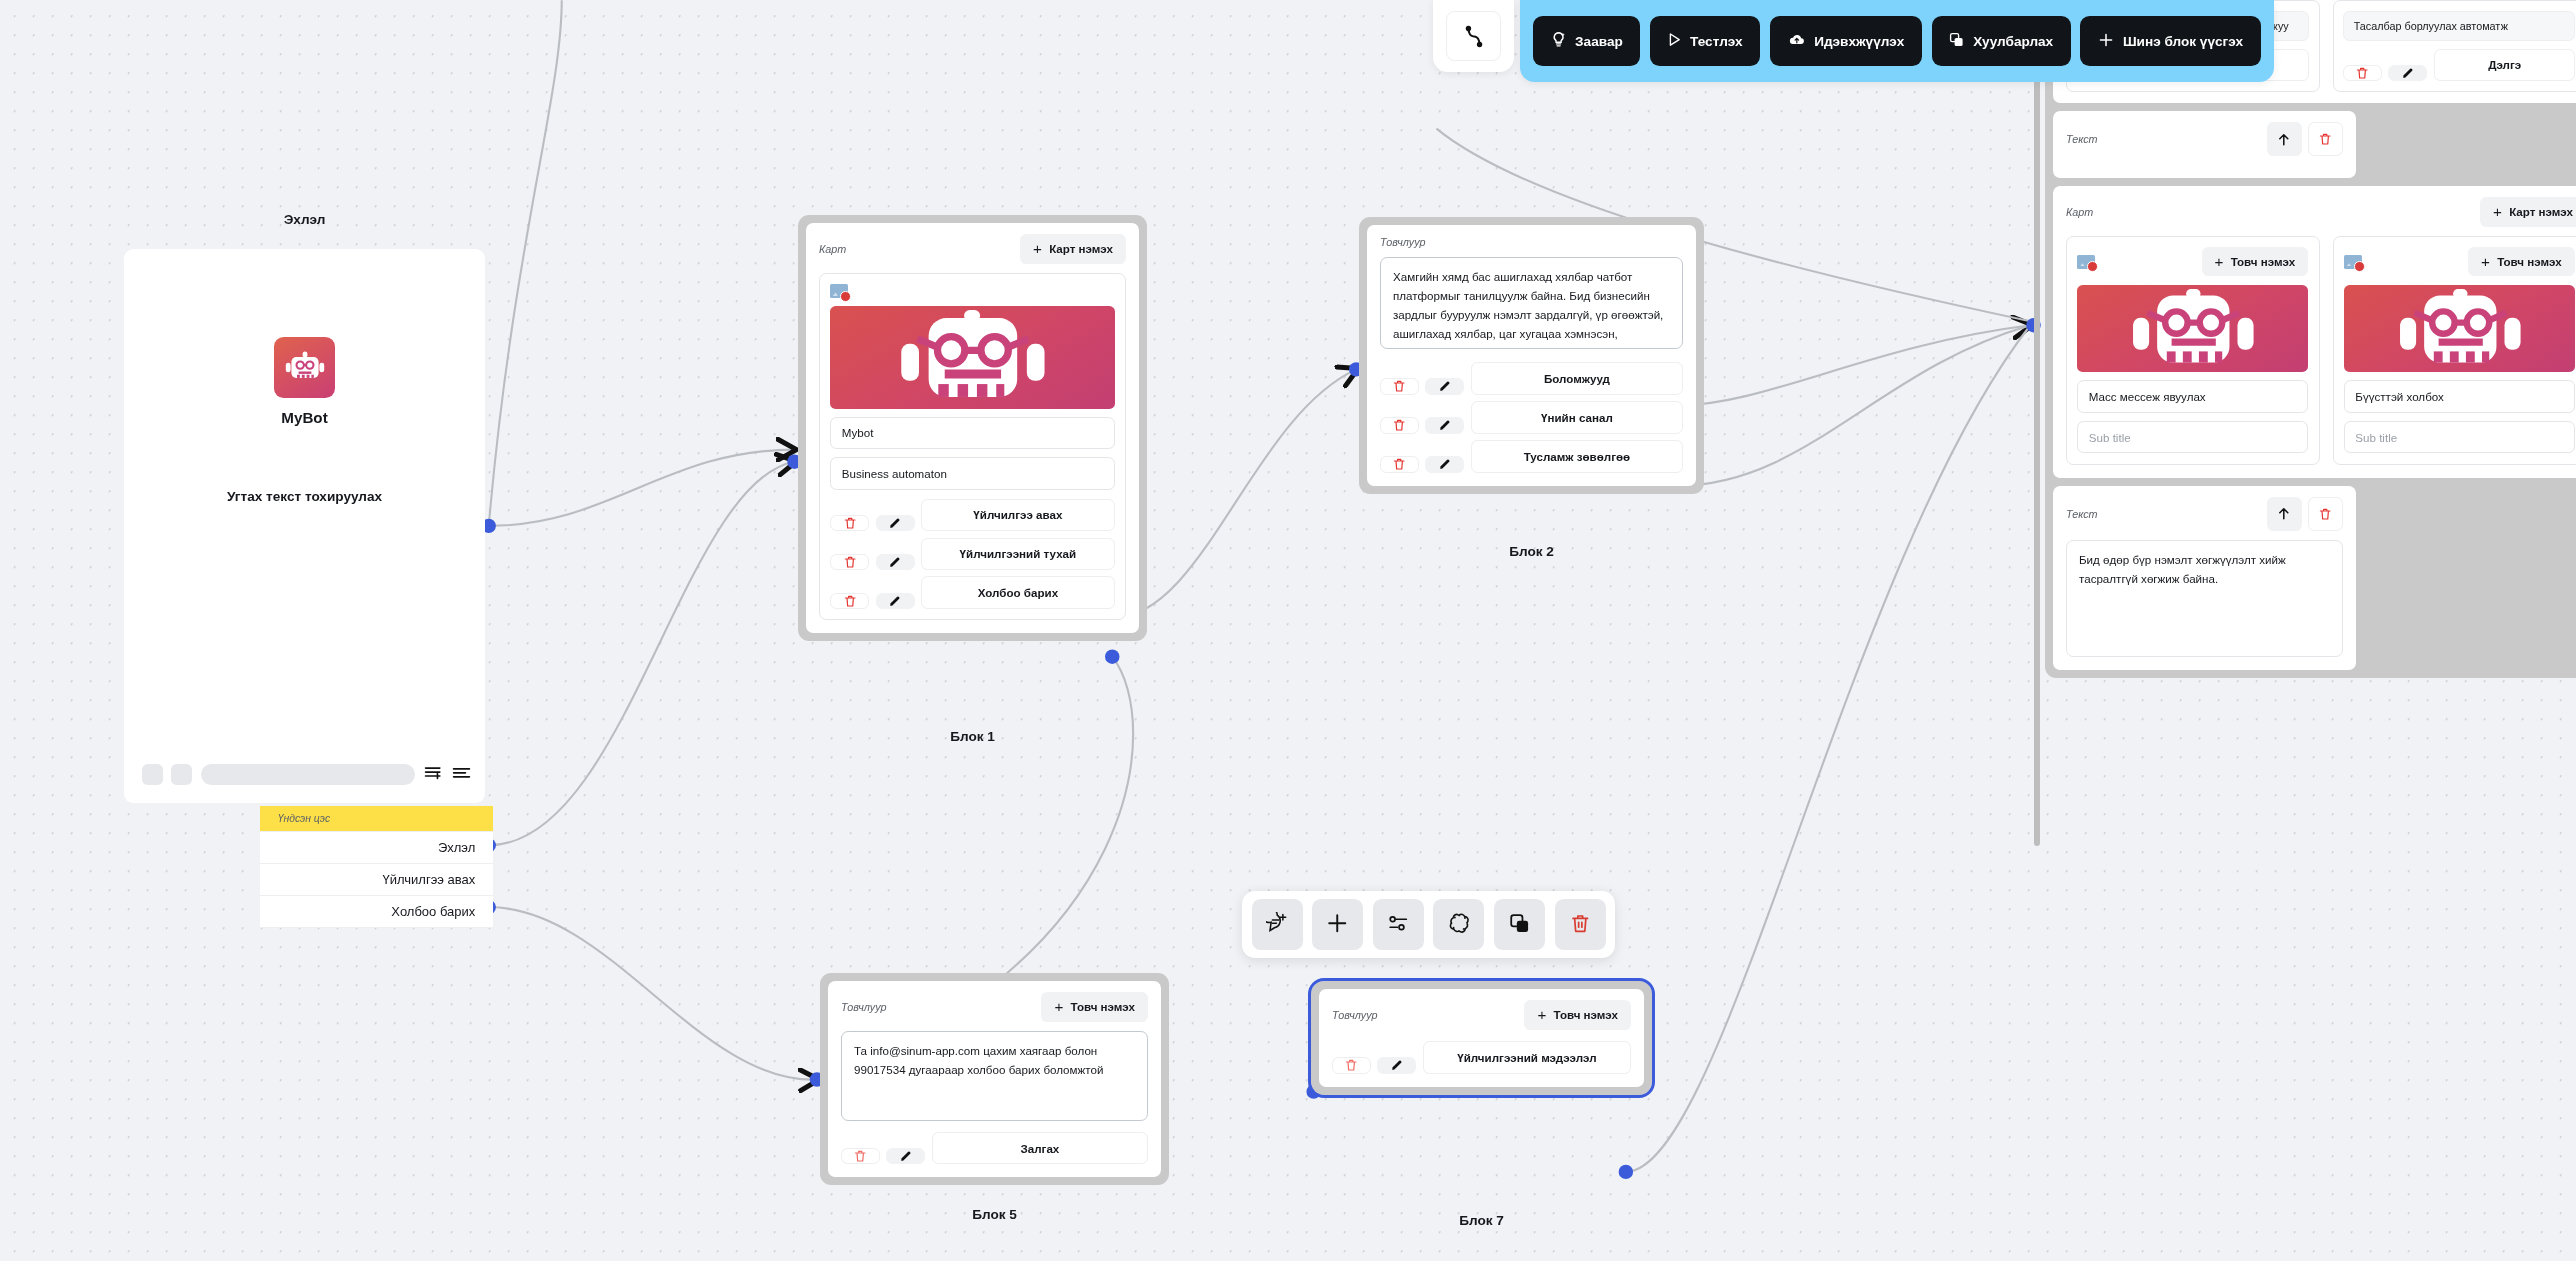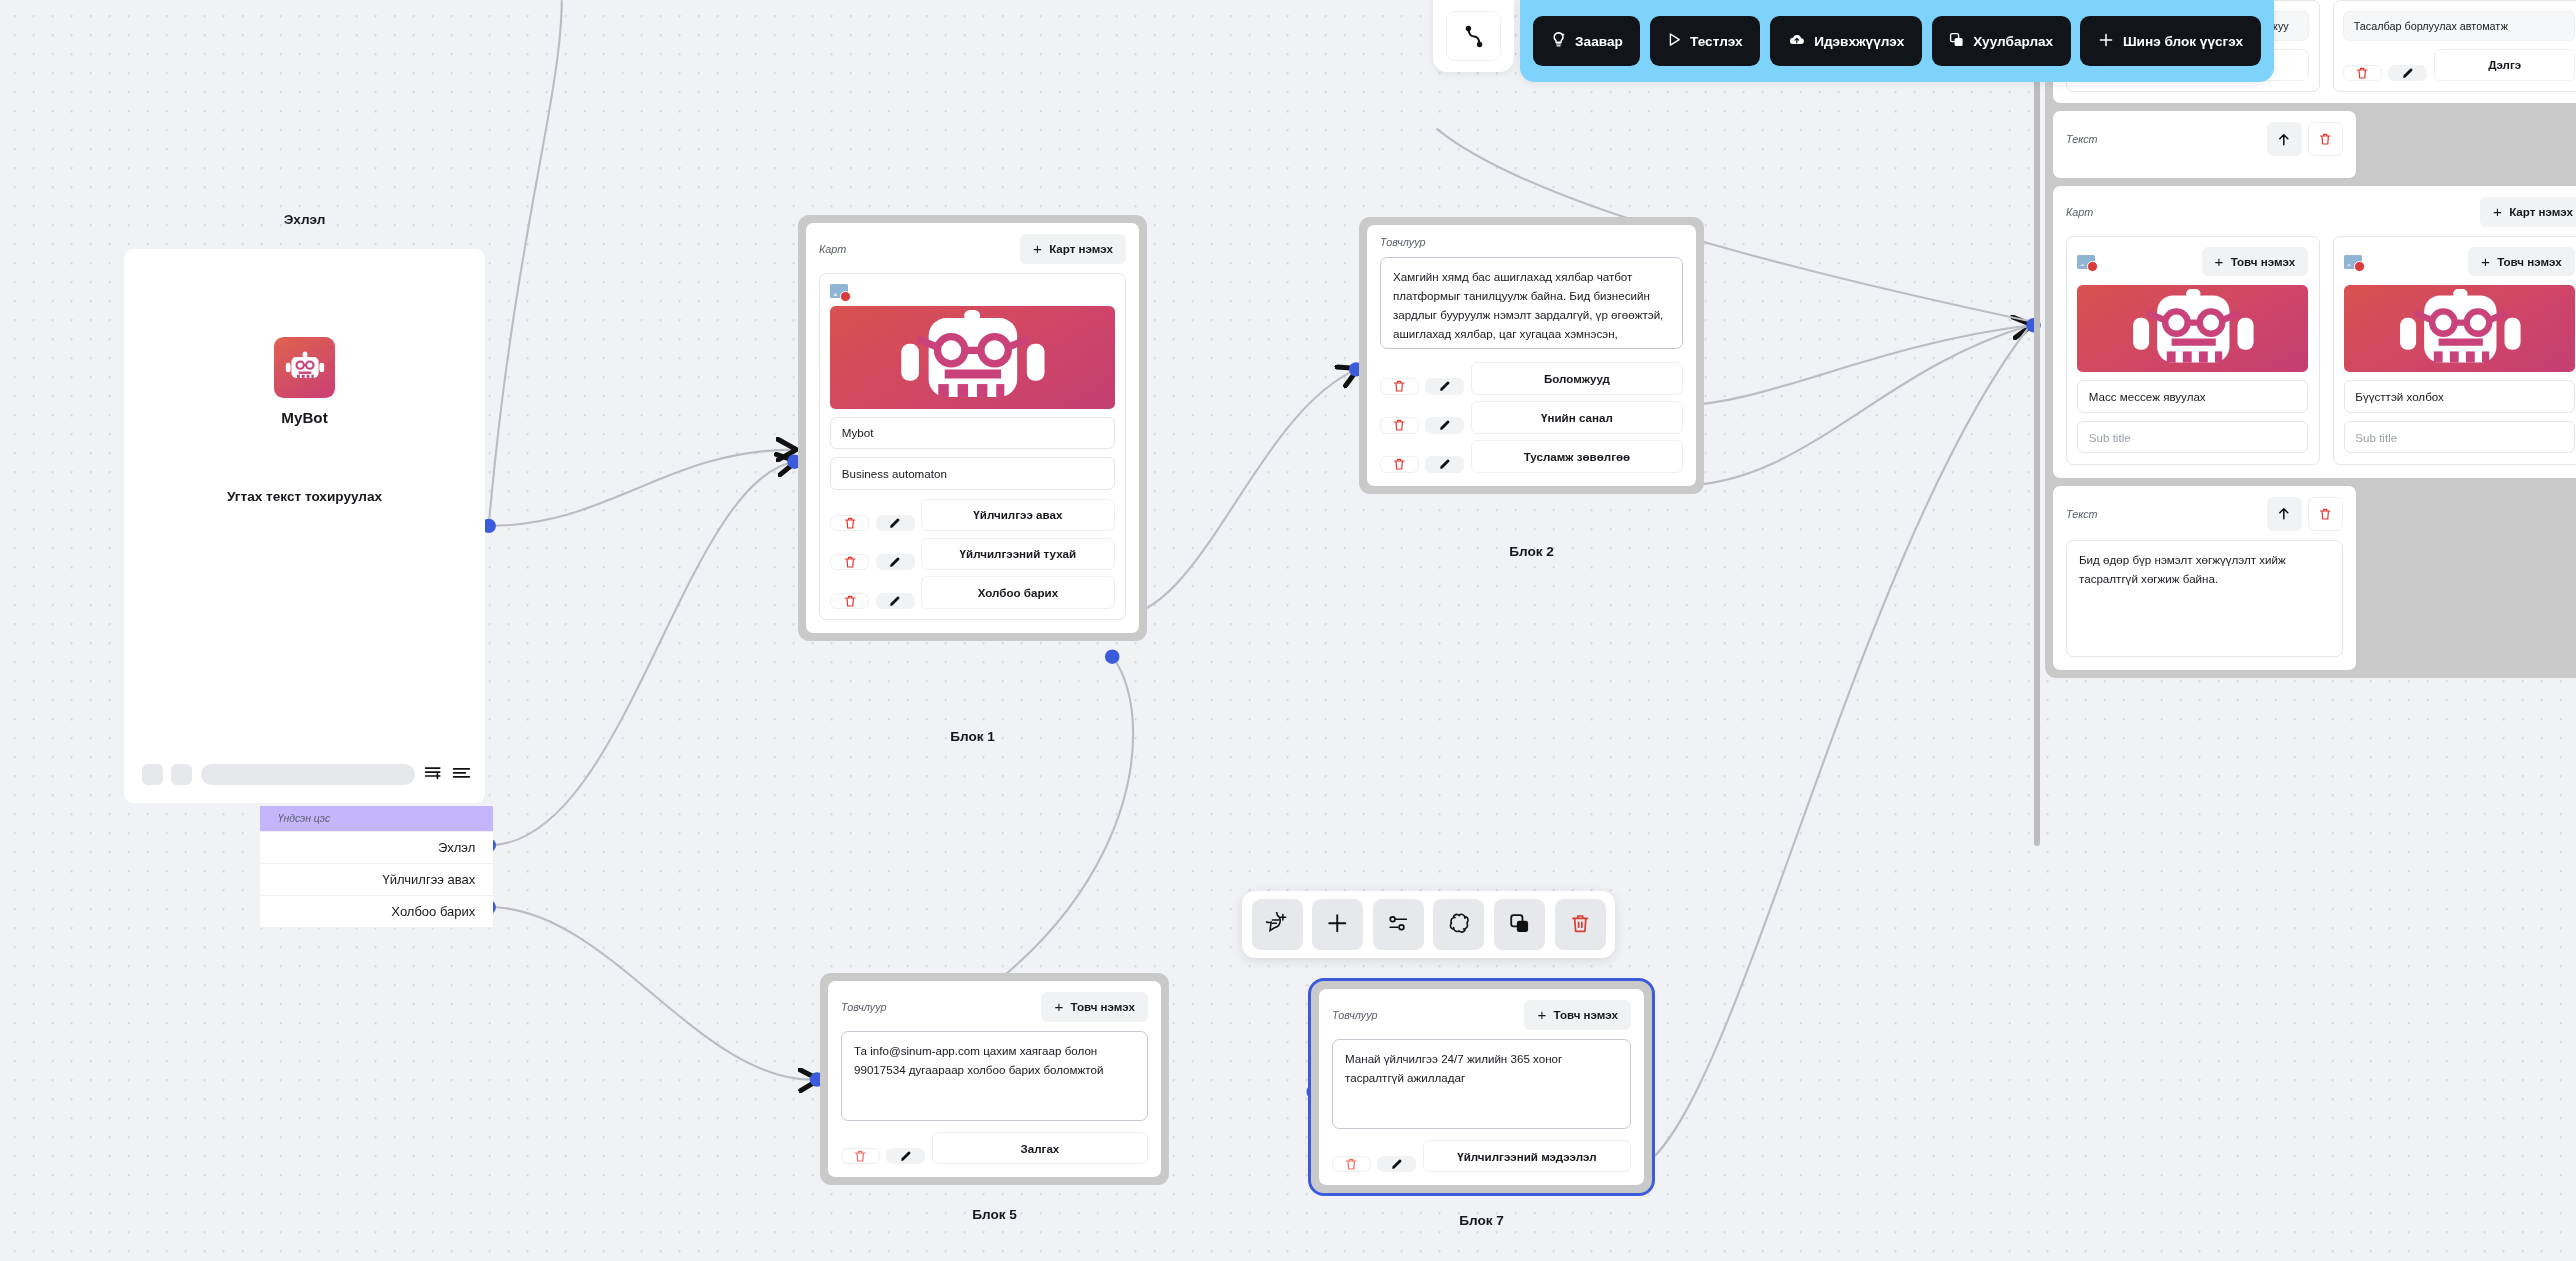--- a/index.html
+++ b/index.html
@@ -73,21 +73,21 @@
   .phone-title{position:absolute;left:124px;top:212px;width:361px;text-align:center;font-size:13.6px;font-weight:700;color:#16181d;}
   .ph-bot{width:61px;height:61px;border-radius:9.6px;background:linear-gradient(150deg,#e0624e,#c93f74);
           display:flex;align-items:center;justify-content:center;margin:0 auto;}
   .ph-name{text-align:center;font-size:15.2px;font-weight:700;margin-top:11.2px;color:#16181d;}
   .ph-greet{text-align:center;font-size:13.6px;font-weight:700;margin-top:63px;color:#16181d;}
   .ph-bar{position:absolute;left:17.7px;right:14.4px;bottom:17.7px;display:flex;align-items:center;gap:8.8px;}
   .ph-sq{width:21px;height:21px;border-radius:5.6px;background:#e6e8eb;}
   .ph-inp{flex:1;height:21px;border-radius:10.4px;background:#e6e8eb;}
 
   .menu{position:absolute;left:260px;top:806px;width:233px;background:#fff;}
-  .menu-hd{font-size:10.4px;font-style:italic;color:#5b6068;padding:7.2px 0 7.2px 17.7px;border-bottom:0.8px solid #edeff1;background:#c4b5fd;}
+  .menu-hd{font-size:10.4px;font-style:italic;color:#5b6068;padding:7.2px 0 7.2px 17.7px;border-bottom:0.8px solid #edeff1;background:#fde047;}
   .menu-it{font-size:13px;color:#16181d;text-align:right;padding:8px 17.7px 8px 0;border-bottom:0.8px solid #edeff1;background:#fff;}
 
   
   .rpanel{position:absolute;left:2045px;top:-8px;width:562px;background:#c9c9c9;border-radius:11.2px;padding:8px;}
   .rp-card{background:#fff;border-radius:7.2px;padding:11.2px 13px 13px;margin-bottom:8px;}
   .rp-cut{background:#fff;border-radius:7.2px;padding:0 13px 11.2px;margin-bottom:8px;display:flex;gap:13px;}
   .cut-col{flex:1;border:0.8px solid #e3e5e8;border-radius:7.2px;padding:9.6px;min-width:0;}
   .cut-inp{background:#f6f7f8;border:0.8px solid #eceef0;border-radius:6.4px;padding:8px 9.6px;font-size:10.8px;
            white-space:nowrap;overflow:hidden;color:#16181d;}
   .rp-head2{display:flex;align-items:center;justify-content:space-between;margin-bottom:8.8px;}
@@ -415,21 +415,20 @@
 
   <div class="node-shell selected" style="left:1311px;top:981px;width:341px;">
     <div class="node-card">
       <div class="sec-head">
         <span class="sec-title">Товчлуур</span>
         <button class="add-btn">
           <span class="plus">+</span>
           <span>Товч нэмэх</span>
         </button>
       </div>
-      <div class="txtarea" style="height:90px;">Манай үйлчилгээ 24/7 жилийн 365 хоног тасралтгүй ажилладаг</div>
       <div class="rowlist" style="margin-top:11.2px;">
         <div class="brow">
           <span class="ibtn">
               <svg width="14.4" height="14.4" viewBox="0 0 18 18">
                 <path d="M3 5h12M7 5V3h4v2M5 5l.8 10h6.4L13 5" fill="none" stroke="#ef6b63" stroke-width="1.5" stroke-linecap="round" stroke-linejoin="round"></path>
               </svg>
             </span>
           <span class="ibtn gray">
               <svg width="14.4" height="14.4" viewBox="0 0 18 18">
                 <path d="M3 15l2.5-.6L14 6a1.8 1.8 0 0 0-2.5-2.5L3 12z" fill="#111"></path>

